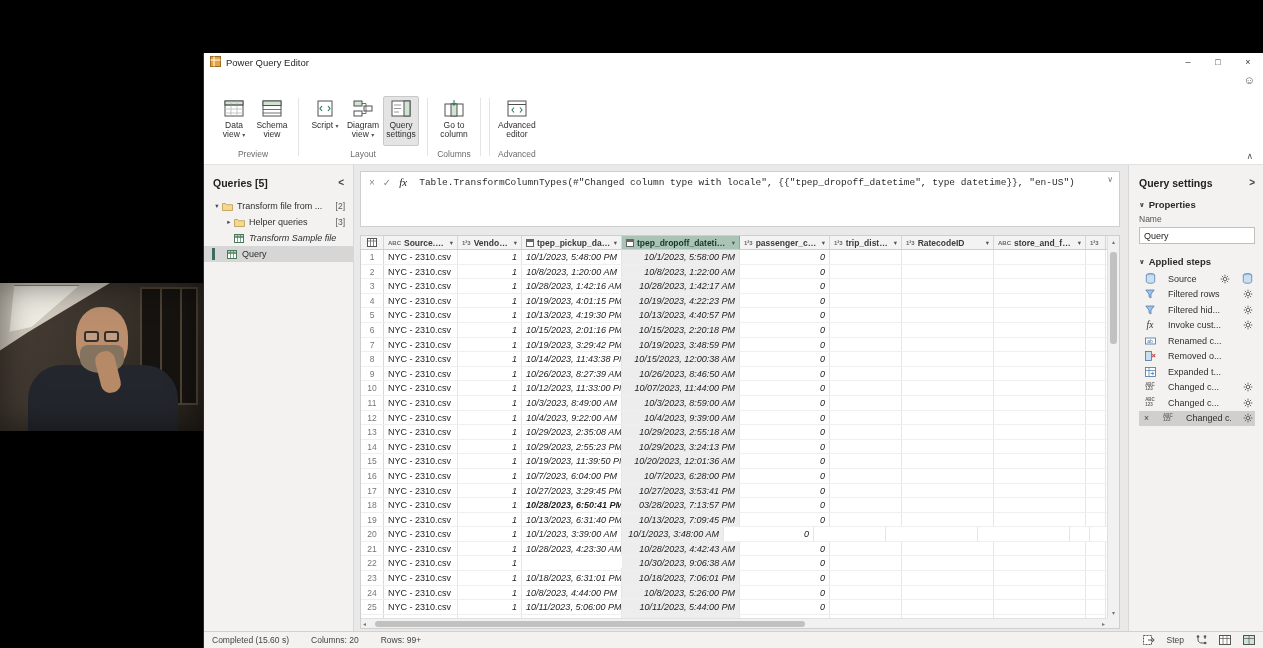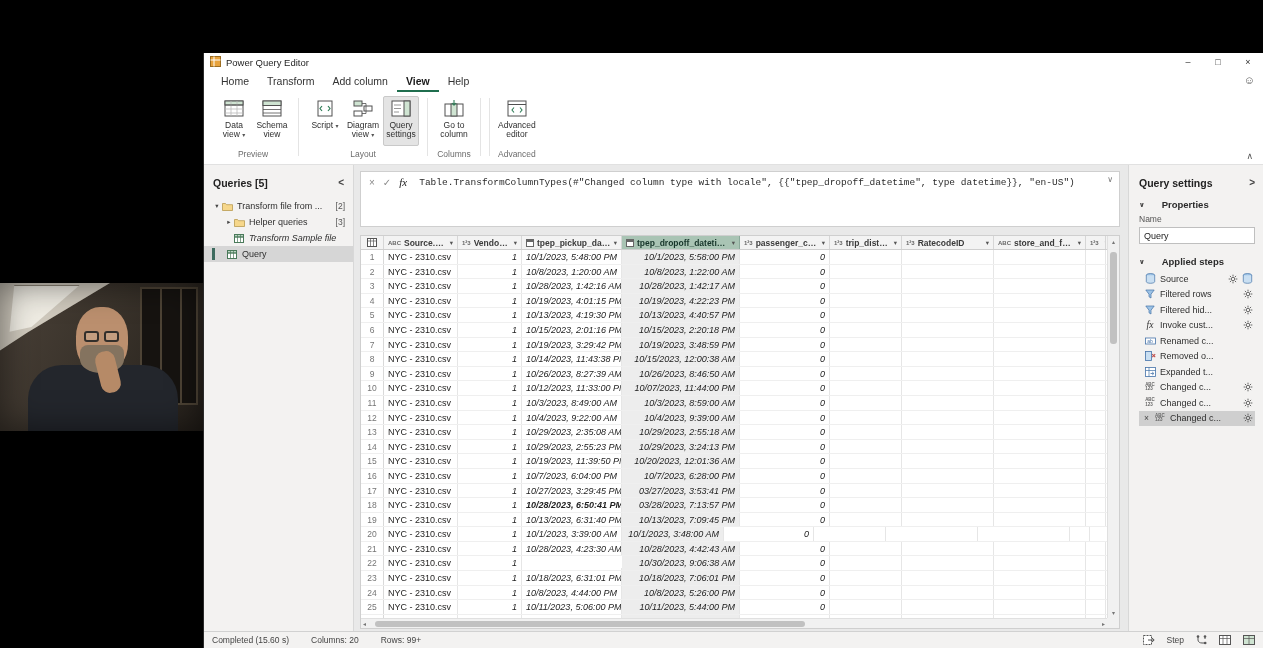--- a/index.html
+++ b/index.html
@@ -122,28 +122,28 @@
   .hthumb { position:absolute; left:14px; top:2px; height:6px; width:430px; background:#c1c1c1; border-radius:3px; }
   .harrow-l { position:absolute; left:2px; top:1px; }
   .harrow-r { position:absolute; right:2px; top:1px; }
   .scroll-corner { position:absolute; right:0; bottom:0; width:12px; height:10px; background:#f1f1f1; }
 
   
   .settings-pane { width:135px; flex:none; background:#f3f2f1; border-left:1px solid #d8d8d8;
     padding:12px 8px 4px 10px; overflow:hidden; }
   .sp-header { display:flex; font-size:10.5px; font-weight:700; color:#222; margin-bottom:10px; }
   .sp-collapse { margin-left:auto; color:#444; font-size:10px; }
-  .sp-section { display:flex; align-items:center; gap:17px; font-size:9.5px; font-weight:700;
+  .sp-section { display:flex; align-items:center; gap:4px; font-size:9.5px; font-weight:700;
     color:#2b2b2b; margin:6px 0 4px 0; }
   .sp-chev { font-size:7px; color:#444; }
   .sp-namelabel { font-size:8.5px; color:#555; margin:4px 0 3px 0; }
   .sp-input { width:100%; height:17px; border:1px solid #bfbfbf; background:#fff; font-size:9px;
     padding:0 4px; font-family:inherit; color:#222; }
   .steps { margin-top:3px; }
-  .step { display:flex; align-items:center; height:15.5px; gap:4px; font-size:9px; color:#2f2f2f;
+  .step { display:flex; align-items:center; height:15.5px; gap:12px; font-size:9px; color:#2f2f2f;
     padding:0 2px 0 5px; white-space:nowrap; overflow:hidden; }
   .step.selected { background:#cfcfcf; }
   .step-label { flex:1; overflow:hidden; }
   .step-ico { width:12px; flex:none; display:flex; align-items:center; justify-content:center; }
   .step-gear,.step-extra { flex:none; display:flex; align-items:center; }
   .step-x { flex:none; font-size:8.5px; color:#444; margin-right:1px; }
   .fx-glyph { font-family:"Liberation Serif","DejaVu Serif",serif; font-style:italic; font-size:9.5px; color:#333; }
   .abc123-glyph { display:inline-flex; flex-direction:column; line-height:1; font-size:4.5px;
     color:#666; font-weight:700; }
   .abc123-glyph i { font-style:normal; }
@@ -188,27 +188,20 @@
       </span>
       <span class="title">Power Query Editor</span>
       <div class="win-controls">
         <span>–</span>
         <span>□</span>
         <span>×</span>
       </div>
     </div>
 
     <div class="menubar">
-      <div style="display:flex">
-          <div class="menu-item">Home</div>
-          <div class="menu-item">Transform</div>
-          <div class="menu-item">Add column</div>
-          <div class="menu-item active">View</div>
-          <div class="menu-item">Help</div>
-        </div>
       <span class="smiley">☺</span>
     </div>
 
     <div class="ribbon">
       <div class="rgroup">
         <div class="rbuttons">
           <div class="rbtn">
             <span><svg width="20" height="17" viewBox="0 0 20 17">
                   <rect x="1" y="1" width="18" height="15" fill="#fff" stroke="#505050"></rect>
                   <rect x="1" y="1" width="18" height="4" fill="#cfe4d2" stroke="#505050"></rect>
@@ -624,21 +617,21 @@
                   <div class="gcell num" style="width: 72px;"></div>
                   <div class="gcell num" style="width: 92px;"></div>
                   <div class="gcell" style="width: 92px;"></div>
                   <div class="gcell" style="width: 20px;"></div>
                 </div>
                 <div class="grow">
                   <div class="gcell rnum">17</div>
                   <div class="gcell" style="width: 74px;">NYC - 2310.csv</div>
                   <div class="gcell num" style="width: 64px;">1</div>
                   <div class="gcell num" style="width: 100px;">10/27/2023, 3:29:45 PM</div>
-                  <div class="gcell selcol-cell num" style="width: 118px;">03/27/2023, 3:53:41 PM</div>
+                  <div class="gcell selcol-cell num" style="width: 118px;">10/27/2023, 3:53:41 PM</div>
                   <div class="gcell num" style="width: 90px;">0</div>
                   <div class="gcell num" style="width: 72px;"></div>
                   <div class="gcell num" style="width: 92px;"></div>
                   <div class="gcell" style="width: 92px;"></div>
                   <div class="gcell" style="width: 20px;"></div>
                 </div>
                 <div class="grow">
                   <div class="gcell rnum">18</div>
                   <div class="gcell" style="width: 74px;">NYC - 2310.csv</div>
                   <div class="gcell num" style="width: 64px;">1</div>

